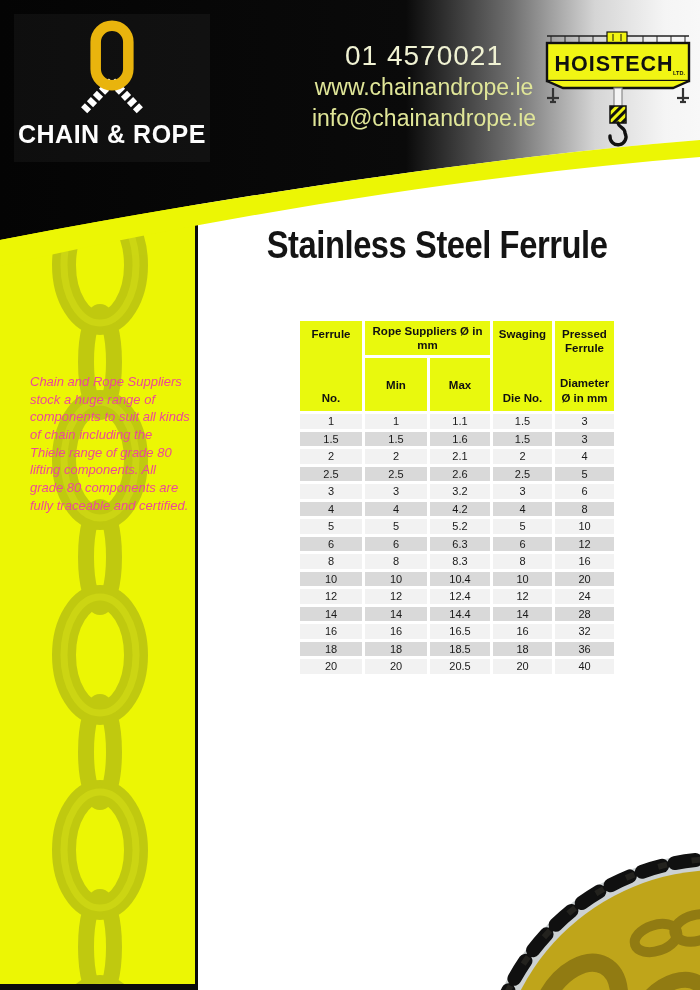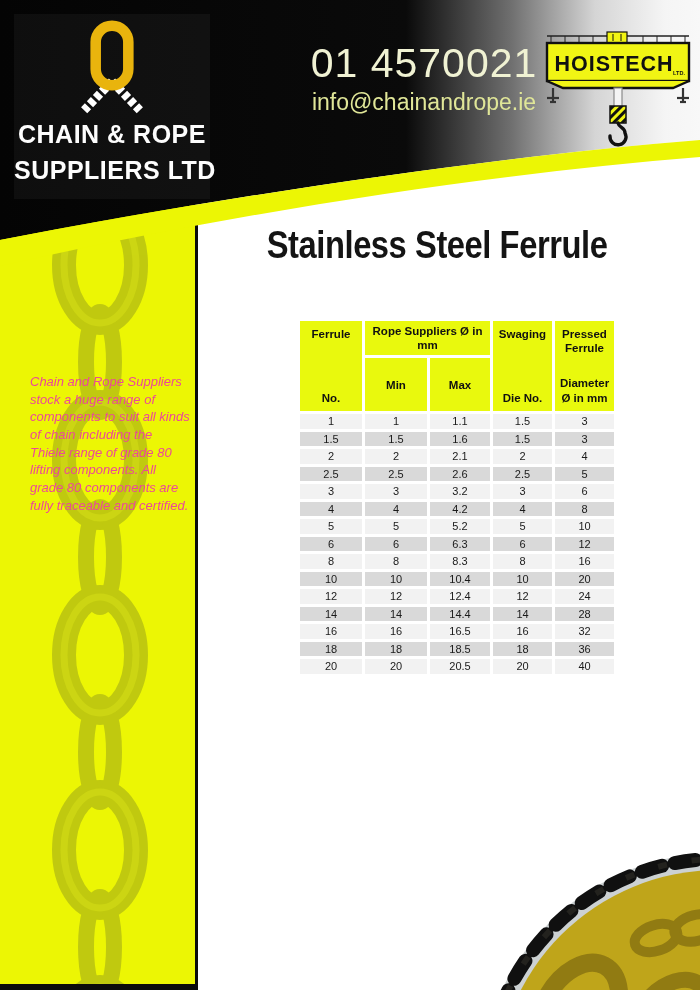--- a/index.html
+++ b/index.html
@@ -25,21 +25,21 @@
     position:absolute;left:30px;top:373px;width:160px;z-index:2;
     font-style:italic;font-size:13px;line-height:1.36;color:#ec4899;
   }
   
   .header-art{position:absolute;left:0;top:0;z-index:4;pointer-events:none;}
   .header-content{position:absolute;left:0;top:0;width:700px;height:240px;z-index:5;}
   .brand-block{position:absolute;left:14px;top:14px;width:196px;text-align:center;background:rgba(255,255,255,0.045);padding:6px 0 10px;}
   .brand-glyph{display:block;margin:0 auto;}
   .brand-line{font-weight:700;font-size:25px;line-height:1.45;color:#fdfdfd;letter-spacing:0.5px;white-space:nowrap;}
   .contact-block{position:absolute;left:274px;top:40px;width:300px;text-align:center;}
-  .phone{font-size:41px;line-height:1.15;color:#f0f2d3;letter-spacing:1px;}
+  .phone{font-size:28px;line-height:1.15;color:#f0f2d3;letter-spacing:1px;}
   .weblink{font-size:23px;line-height:1.32;color:#e0e698;text-decoration:none;display:block;}
   .hoistech-logo{position:absolute;left:543px;top:30px;}
   
   .main-title{position:absolute;left:197px;top:224px;width:480px;text-align:center;z-index:2;}
   .main-title .condense{
     display:inline-block;transform:scaleX(0.86);transform-origin:center;
     font-weight:700;font-size:38px;letter-spacing:-0.5px;color:#141414;white-space:nowrap;
   }
   table.ferrule-table{
     position:absolute;left:297px;top:318px;z-index:2;
@@ -136,25 +136,25 @@
 
     <div class="brand-block">
       <svg class="brand-glyph" width="96" height="96" viewBox="0 0 100 100" xmlns="http://www.w3.org/2000/svg">
         <g stroke="#ffffff" stroke-width="9" stroke-dasharray="6 3" fill="none">
           <path d="M50,64 L21,94"></path>
           <path d="M50,64 L79,94"></path>
         </g>
         <rect x="33" y="6" width="34" height="62" rx="17" fill="none" stroke="#e9b40d" stroke-width="11"></rect>
       </svg>
       <div class="brand-line">CHAIN &amp; ROPE</div>
-      <div class="brand-line">SUPPLIERS LTD</div>
     </div>
 
     <div class="contact-block">
       <div class="phone">01 4570021</div>
+      <a class="weblink" href="#">www.chainandrope.ie</a>
       <a class="weblink" href="#">info@chainandrope.ie</a>
     </div>
 
     <svg class="hoistech-logo" width="150" height="118" viewBox="0 0 150 118" xmlns="http://www.w3.org/2000/svg">
       <defs>
         <pattern id="hstripes" width="6" height="6" patternUnits="userSpaceOnUse" patternTransform="rotate(45)">
           <rect width="6" height="6" fill="#f1f514"></rect>
           <rect width="3" height="6" fill="#111111"></rect>
         </pattern>
       </defs>

